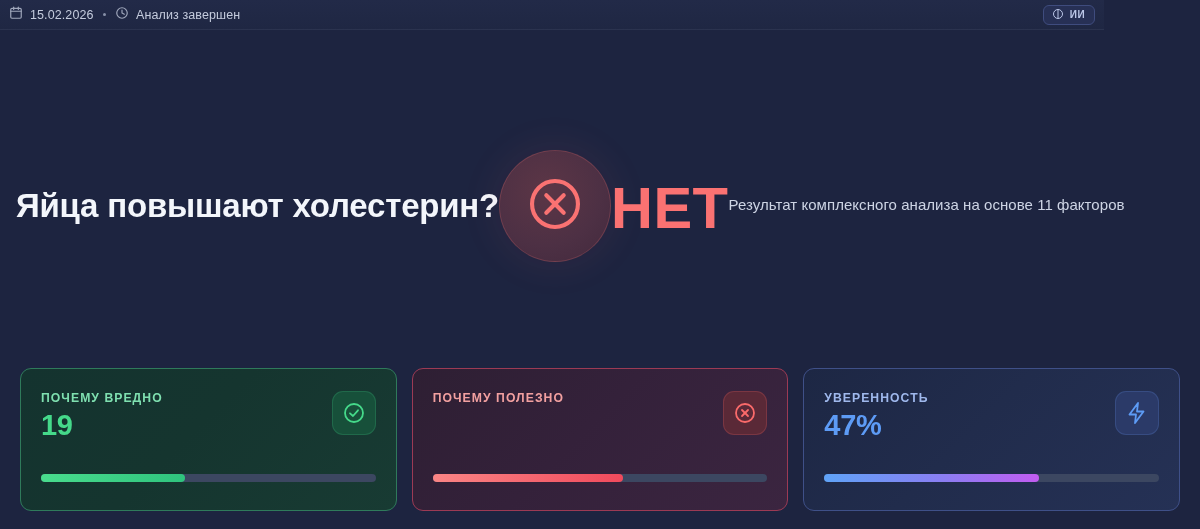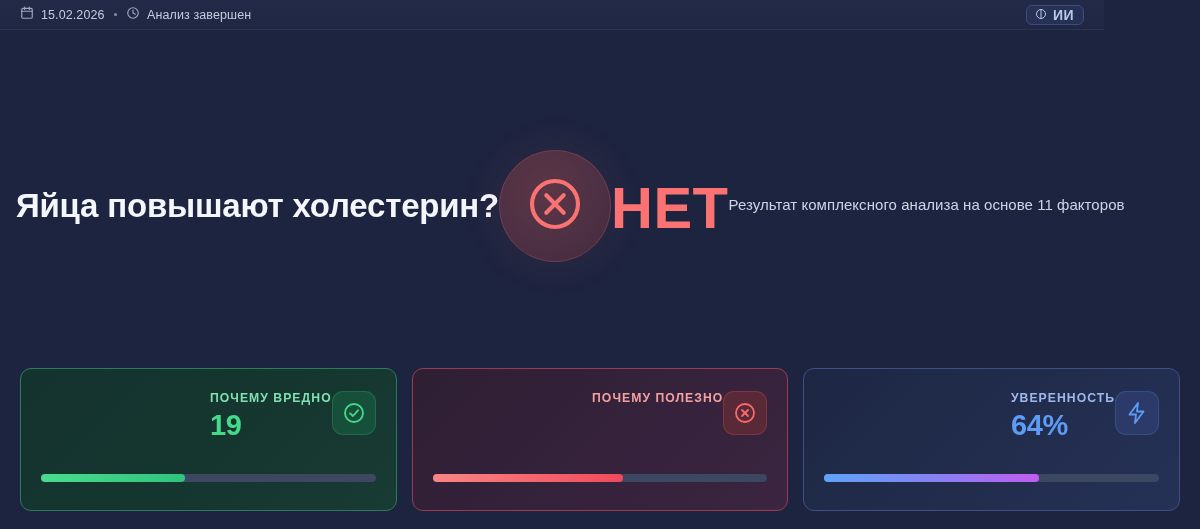--- a/index.html
+++ b/index.html
@@ -18,21 +18,21 @@
   }
 
   
   .topbar {
     position: absolute;
     top: 0; left: 0;
     width: 1104px;
     height: 30px;
     display: flex;
     align-items: center;
-    padding: 0 20px;
+    padding: 0 9px;
     background: linear-gradient(180deg, #222a48 0%, #1f2743 100%);
     border-bottom: 1px solid rgba(255,255,255,0.045);
   }
   .meta-group {
     display: flex;
     align-items: center;
     gap: 7px;
     font-size: 12.5px;
     color: #c4cbdd;
     letter-spacing: 0.1px;
@@ -49,21 +49,21 @@
   .ai-badge {
     display: flex;
     align-items: center;
     gap: 6px;
     height: 20px;
     padding: 0 9px 0 8px;
     border-radius: 6px;
     background: #283companies;
     background: #273055;
     border: 1px solid #3f4c7e;
-    font-size: 14px;
+    font-size: 10px;
     font-weight: bold;
     letter-spacing: 0.4px;
     color: #bcc7e8;
     justify-content: space-between;
   }
 
   
   .hero {
     position: absolute;
     top: 30px; left: 16px;
@@ -124,21 +124,21 @@
   .card {
     position: relative;
     flex: 1 1 0;
     border-radius: 11px;
     padding: 22px 20px 0 20px;
     overflow: hidden;
   }
   .card-head {
     display: flex;
     align-items: flex-start;
-    justify-content: flex-end;
+    justify-content: space-between;
   }
   .card-label {
     font-size: 12.2px;
     font-weight: bold;
     letter-spacing: 1.05px;
     text-transform: uppercase;
   }
   .card-value {
     margin-top: 5px;
     font-size: 29px;
@@ -313,21 +313,21 @@
     </div>
     <div class="track">
       <div class="fill" style="width: 57%;"></div>
     </div>
   </div>
 
   <div class="card blue">
     <div class="card-head">
       <div>
         <div class="card-label">УВЕРЕННОСТЬ</div>
-        <div class="card-value">64%</div>
+        <div class="card-value">47%</div>
       </div>
       <div class="card-icon">
         <svg width="24" height="24" viewBox="0 0 24 24" fill="none" stroke="#5d9bf5" stroke-width="1.8" stroke-linecap="round" stroke-linejoin="round">
           <polygon points="13 2 4.5 13.5 11 13.5 10 22 18.5 10.5 12 10.5"></polygon>
         </svg>
       </div>
     </div>
     <div class="track">
       <div class="fill" style="width: 64%;"></div>
     </div>

